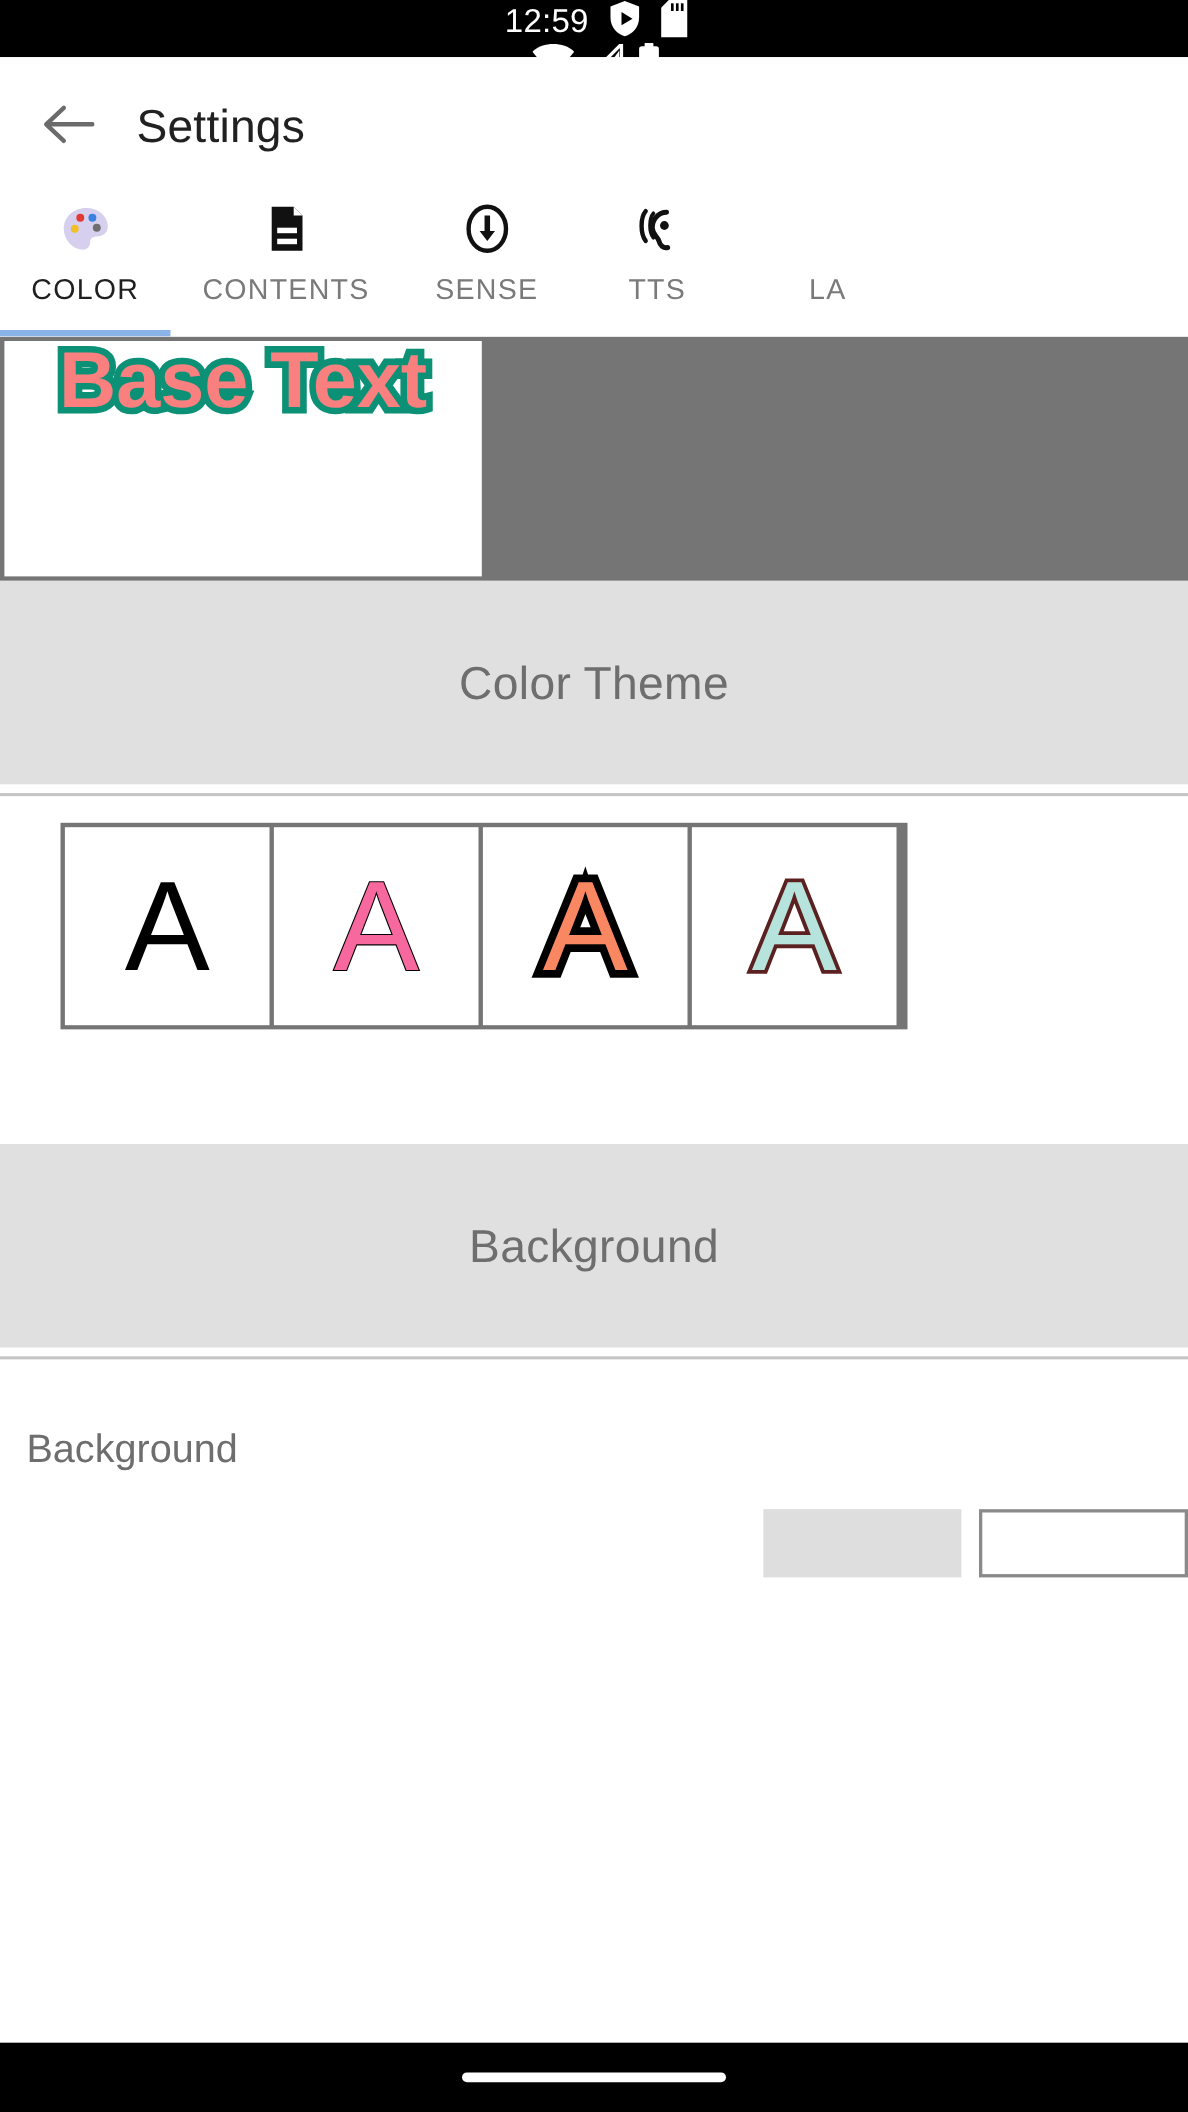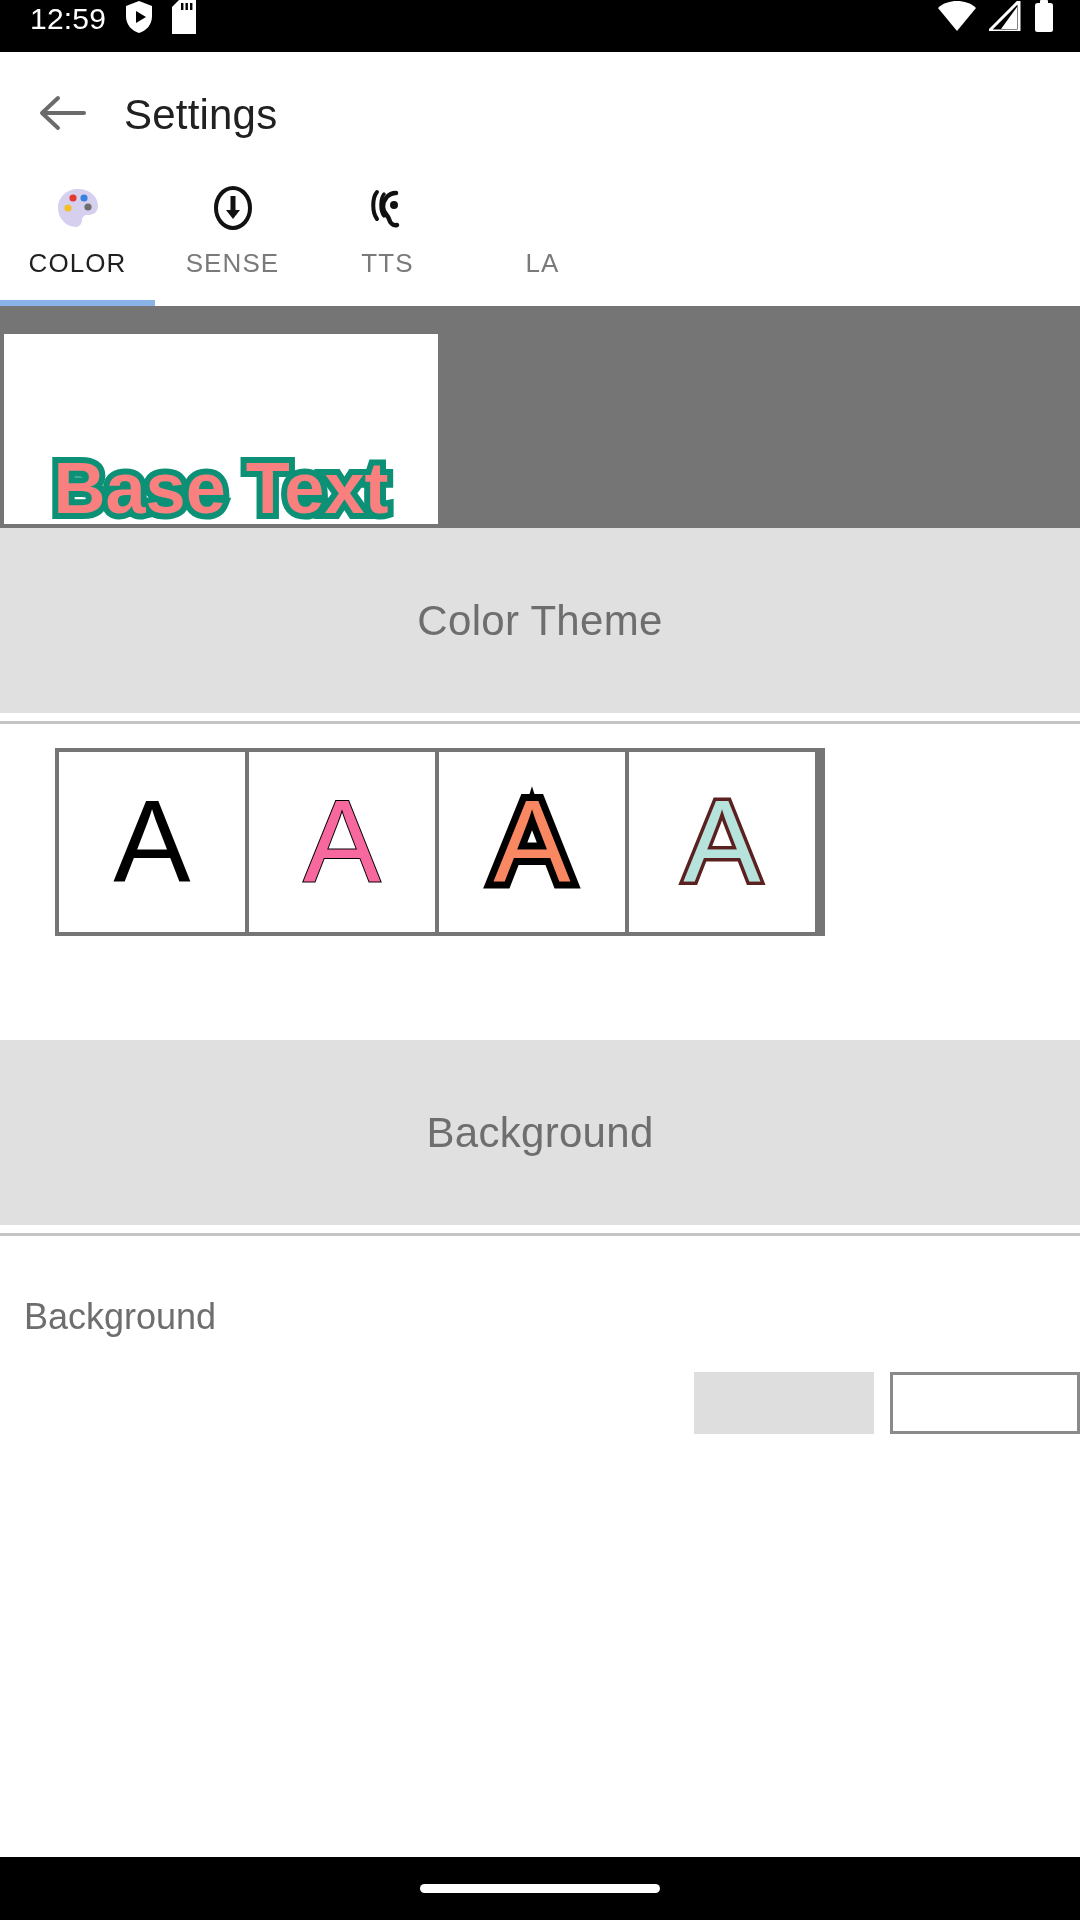--- a/index.html
+++ b/index.html
@@ -14,24 +14,25 @@
     font-family: "Liberation Sans", sans-serif;
     overflow: hidden;
     position: relative;
   }
 
   
   .status-bar {
     height: 52px;
     background: #000000;
     display: flex;
-    align-items: flex-start;
+    align-items: center;
     justify-content: space-between;
     padding: 0 26px 0 30px;
     box-sizing: border-box;
+    flex-direction: column;
   }
   .status-left {
     display: flex;
     align-items: center;
     gap: 18px;
   }
   .status-clock {
     color: #ffffff;
     font-size: 30px;
     letter-spacing: 0.2px;
@@ -121,25 +122,24 @@
     padding: 4px 0 4px 4px;
     display: flex;
     gap: 5px;
     height: 222px;
     box-sizing: border-box;
   }
   .preview-card {
     background: #ffffff;
     flex: 0 0 auto;
     display: flex;
-    align-items: flex-end;
+    align-items: flex-start;
     justify-content: center;
     overflow: hidden;
     box-sizing: border-box;
-    margin-top: 24px;
   }
   .preview-card.base { width: 434px; }
   .preview-card.active { width: 637px; justify-content: flex-start; padding-left: 26px;}
 
   .base-text {
     font-size: 72px;
     font-weight: 700;
     color: #fa8080;
     -webkit-text-stroke: 12px #0d9176;
     paint-order: stroke fill;
@@ -330,20 +330,31 @@
         <circle cx="18" cy="13" r="3.6" fill="#e03a32"></circle>
         <circle cx="29" cy="13" r="3.6" fill="#3b82e0"></circle>
         <circle cx="13" cy="23" r="3.6" fill="#f2c025"></circle>
         <circle cx="33" cy="22" r="3.6" fill="#6e6e6e"></circle>
       </svg>
     </div>
     <div class="tab-label">COLOR</div>
   </div>
 
 
+  <div class="tab" style="width:210px">
+    <div class="tab-icon">
+      <svg width="46" height="46" viewBox="0 0 46 46">
+        <path d="M10 3 H30 L38 11 V43 H10 Z" fill="#111111"></path>
+        <path d="M30 3 L38 11 H30 Z" fill="#ffffff"></path>
+        <rect x="15" y="22" width="18" height="5" fill="#ffffff"></rect>
+        <rect x="15" y="32" width="18" height="5" fill="#ffffff"></rect>
+      </svg>
+    </div>
+    <div class="tab-label">CONTENTS</div>
+  </div>
 
   <div class="tab" style="width:155px">
     <div class="tab-icon">
       <svg width="46" height="46" viewBox="0 0 46 46">
         <ellipse cx="23" cy="23" rx="17" ry="20" fill="none" stroke="#111111" stroke-width="4"></ellipse>
         <path d="M23 11 V28" stroke="#111111" stroke-width="5"></path>
         <path d="M16 25 L23 34 L30 25 Z" fill="#111111"></path>
       </svg>
     </div>
     <div class="tab-label">SENSE</div>

